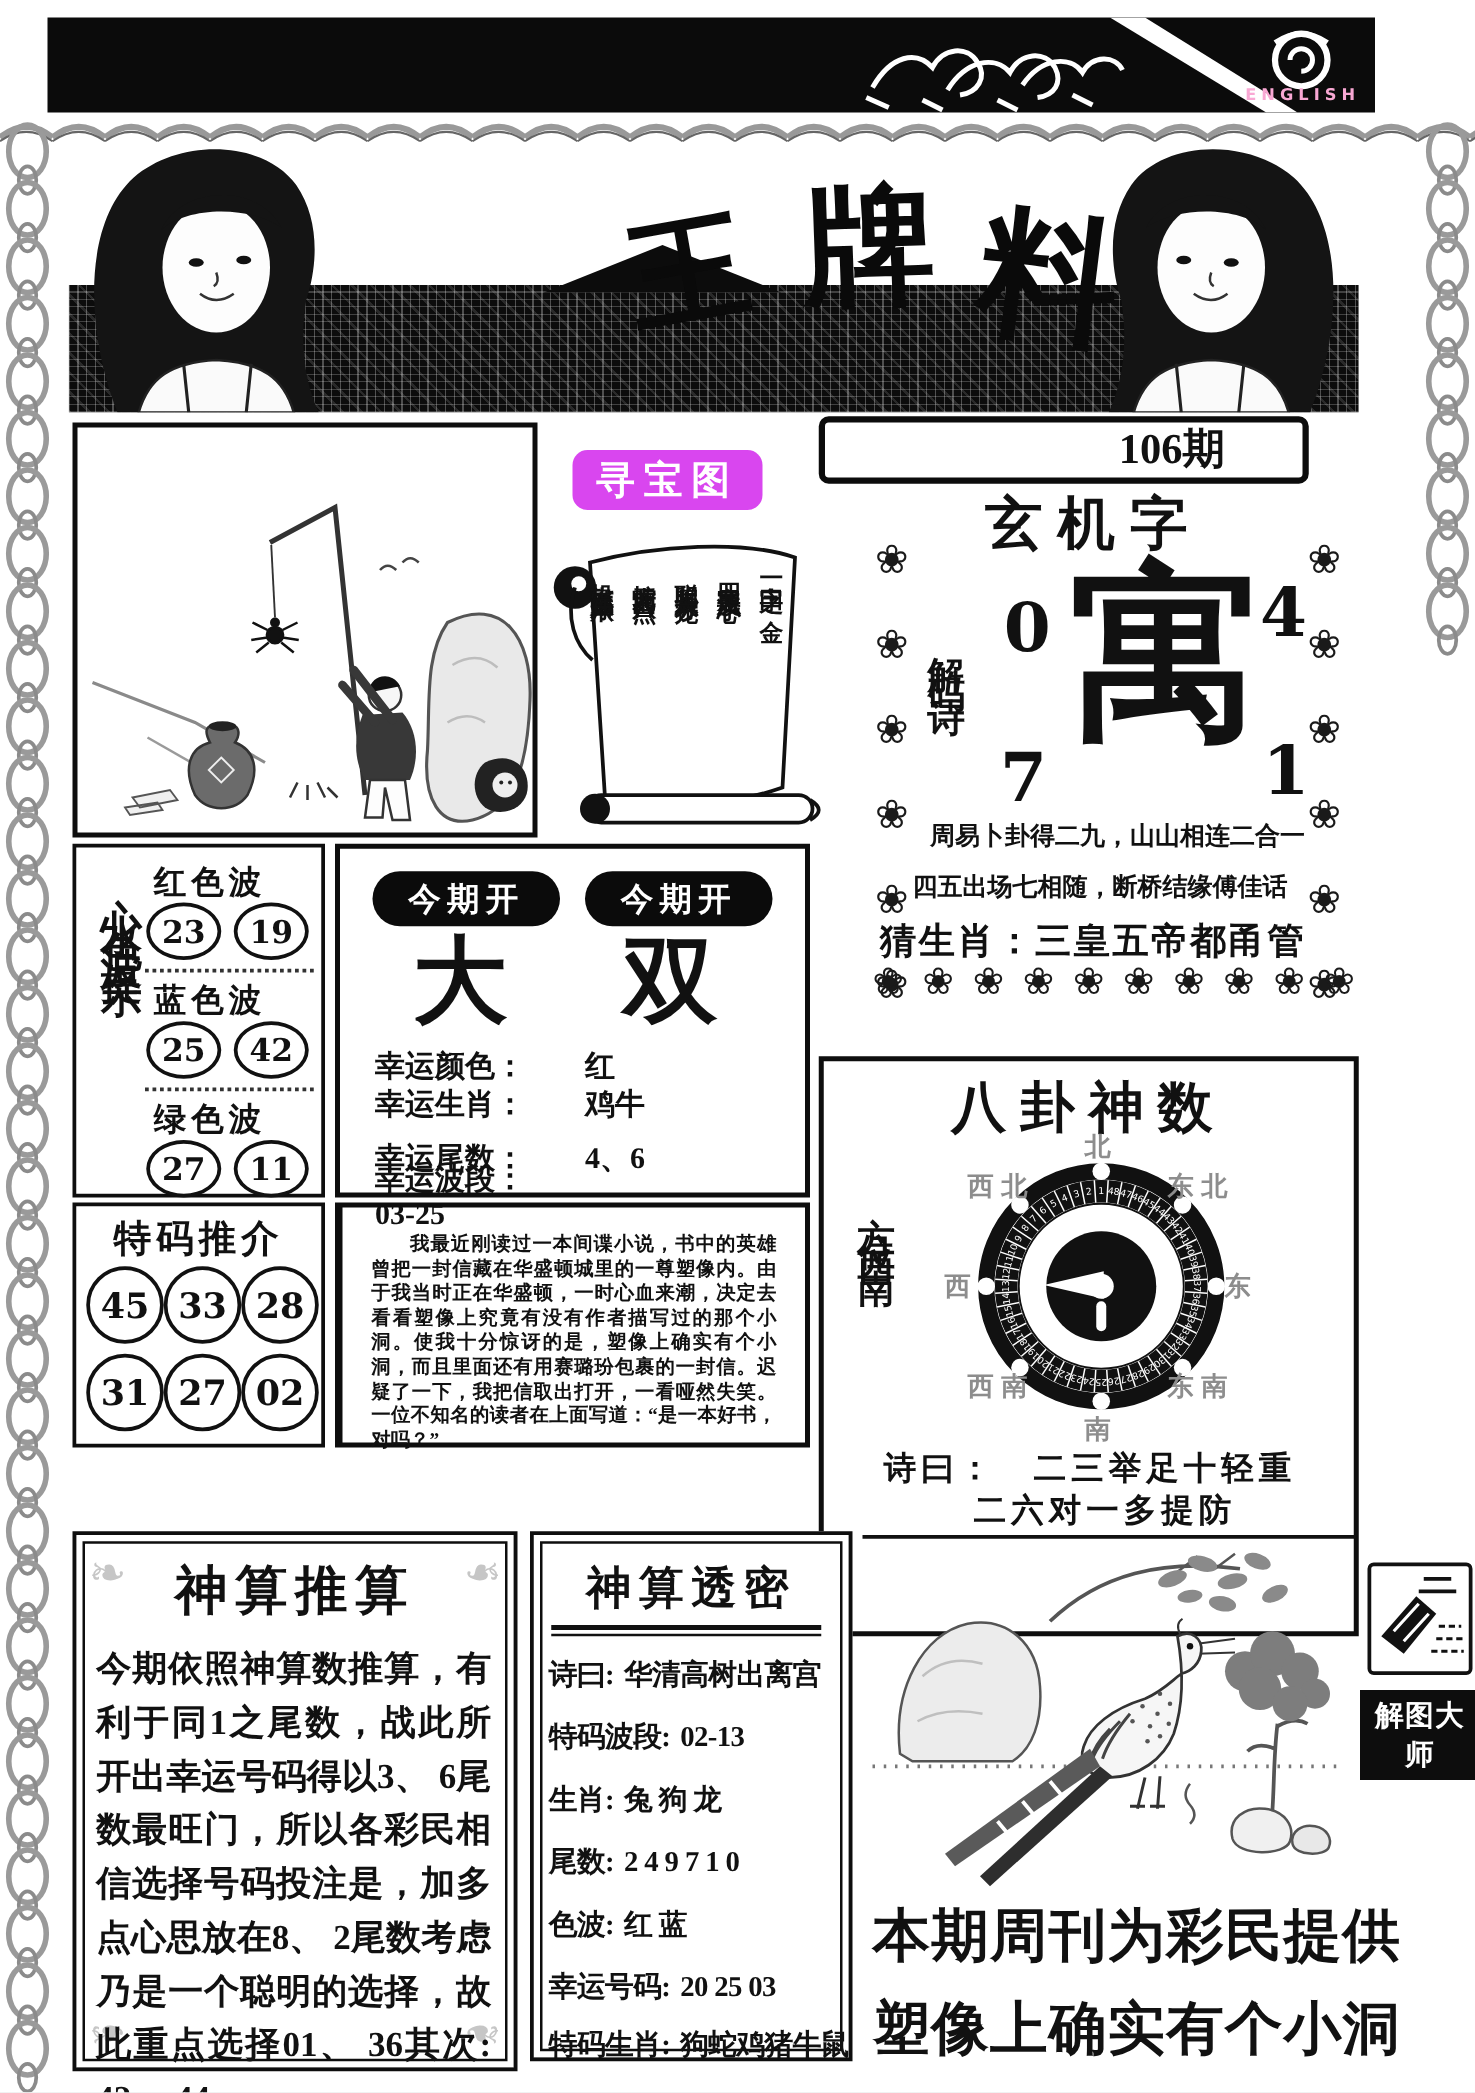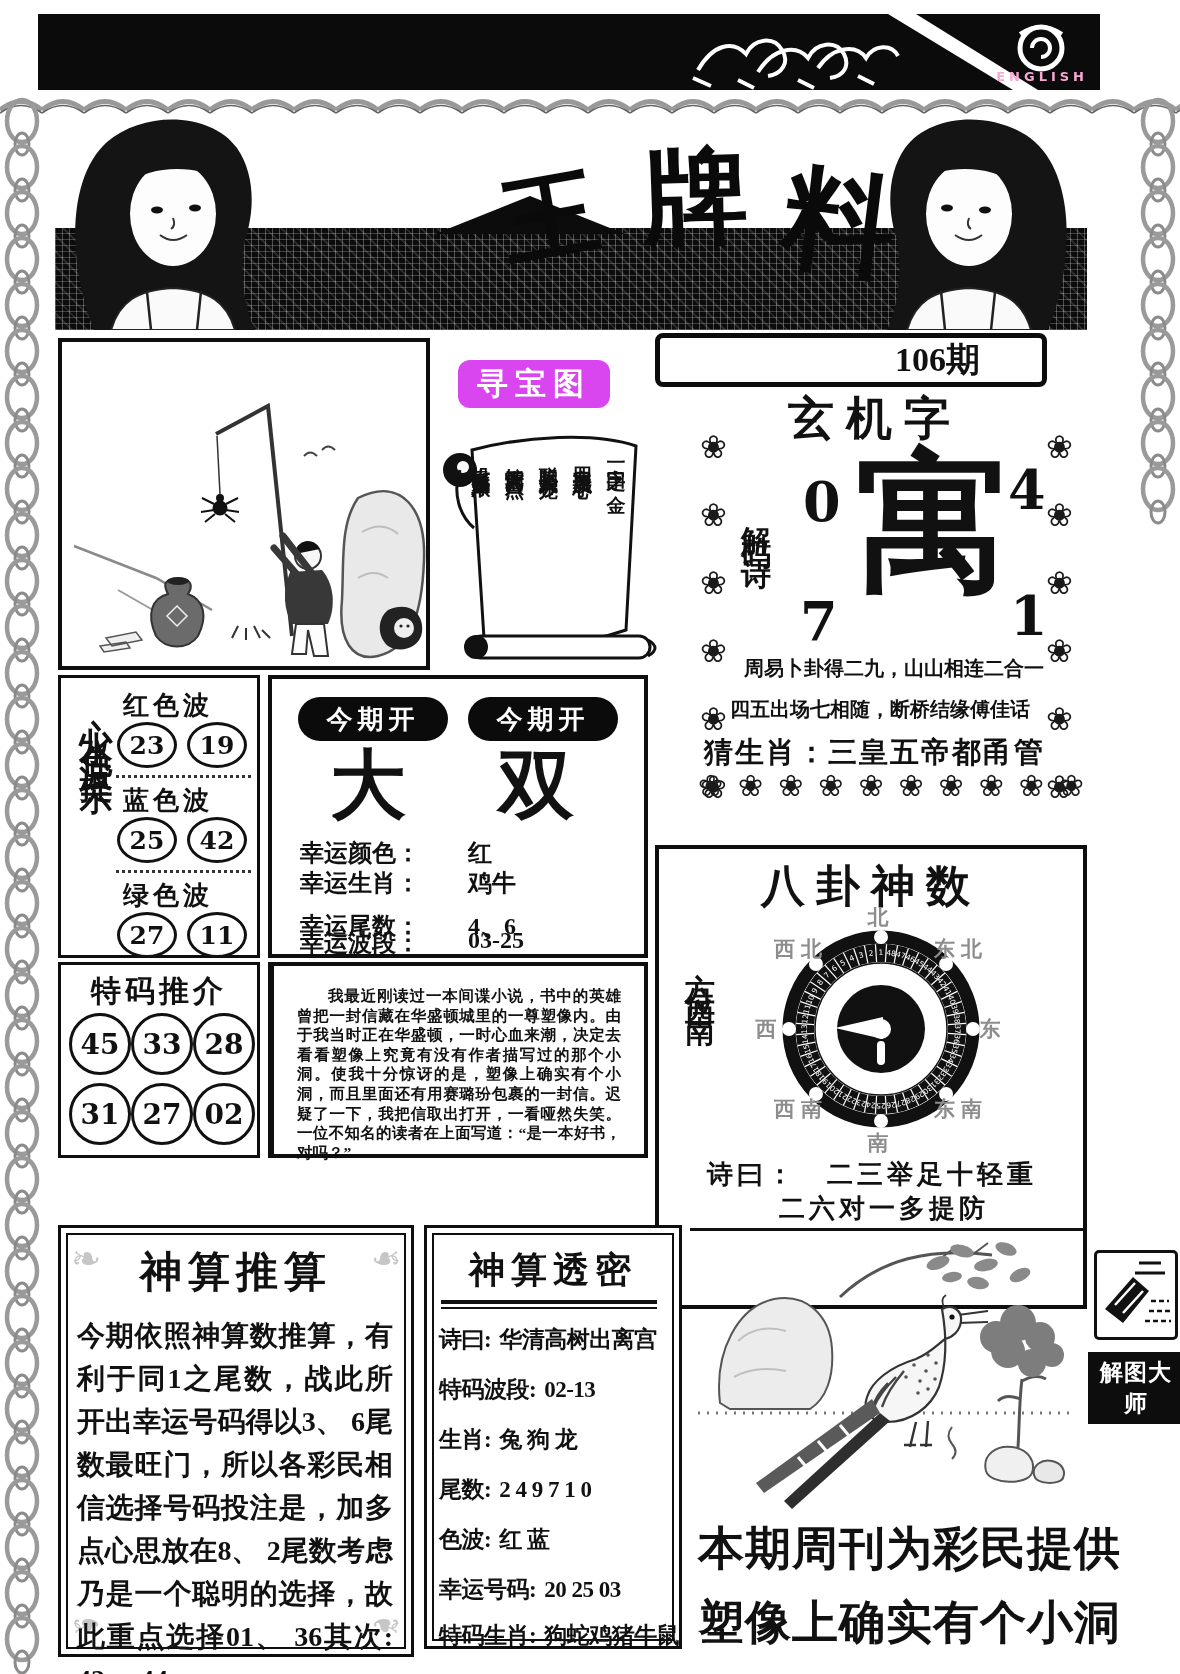--- a/index.html
+++ b/index.html
@@ -440,21 +440,21 @@
       <span>红</span>
     </div>
     <div class="jq-row" style="top:188px;">
       <span class="lb">幸运生肖：</span>
       <span>鸡牛</span>
     </div>
     <div class="jq-row" style="top:231px;">
       <span class="lb">幸运尾数：</span>
       <span>4、6</span>
     </div>
-    <div class="jq-row" style="top:248px;">
+    <div class="jq-row" style="top:248px;flex-direction:column;">
       <span class="lb">幸运波段：</span>
       <span>03-25</span>
     </div>
   </div>
 
   <div class="box" style="left:58px;top:962px;width:202px;height:196px;border-width:3px;">
     <div class="tm-title">特码推介</div>
     <div class="tema-circle" style="left:8px;top:48px;">45</div>
     <div class="tema-circle" style="left:70px;top:48px;">33</div>
     <div class="tema-circle" style="left:132px;top:48px;">28</div>

